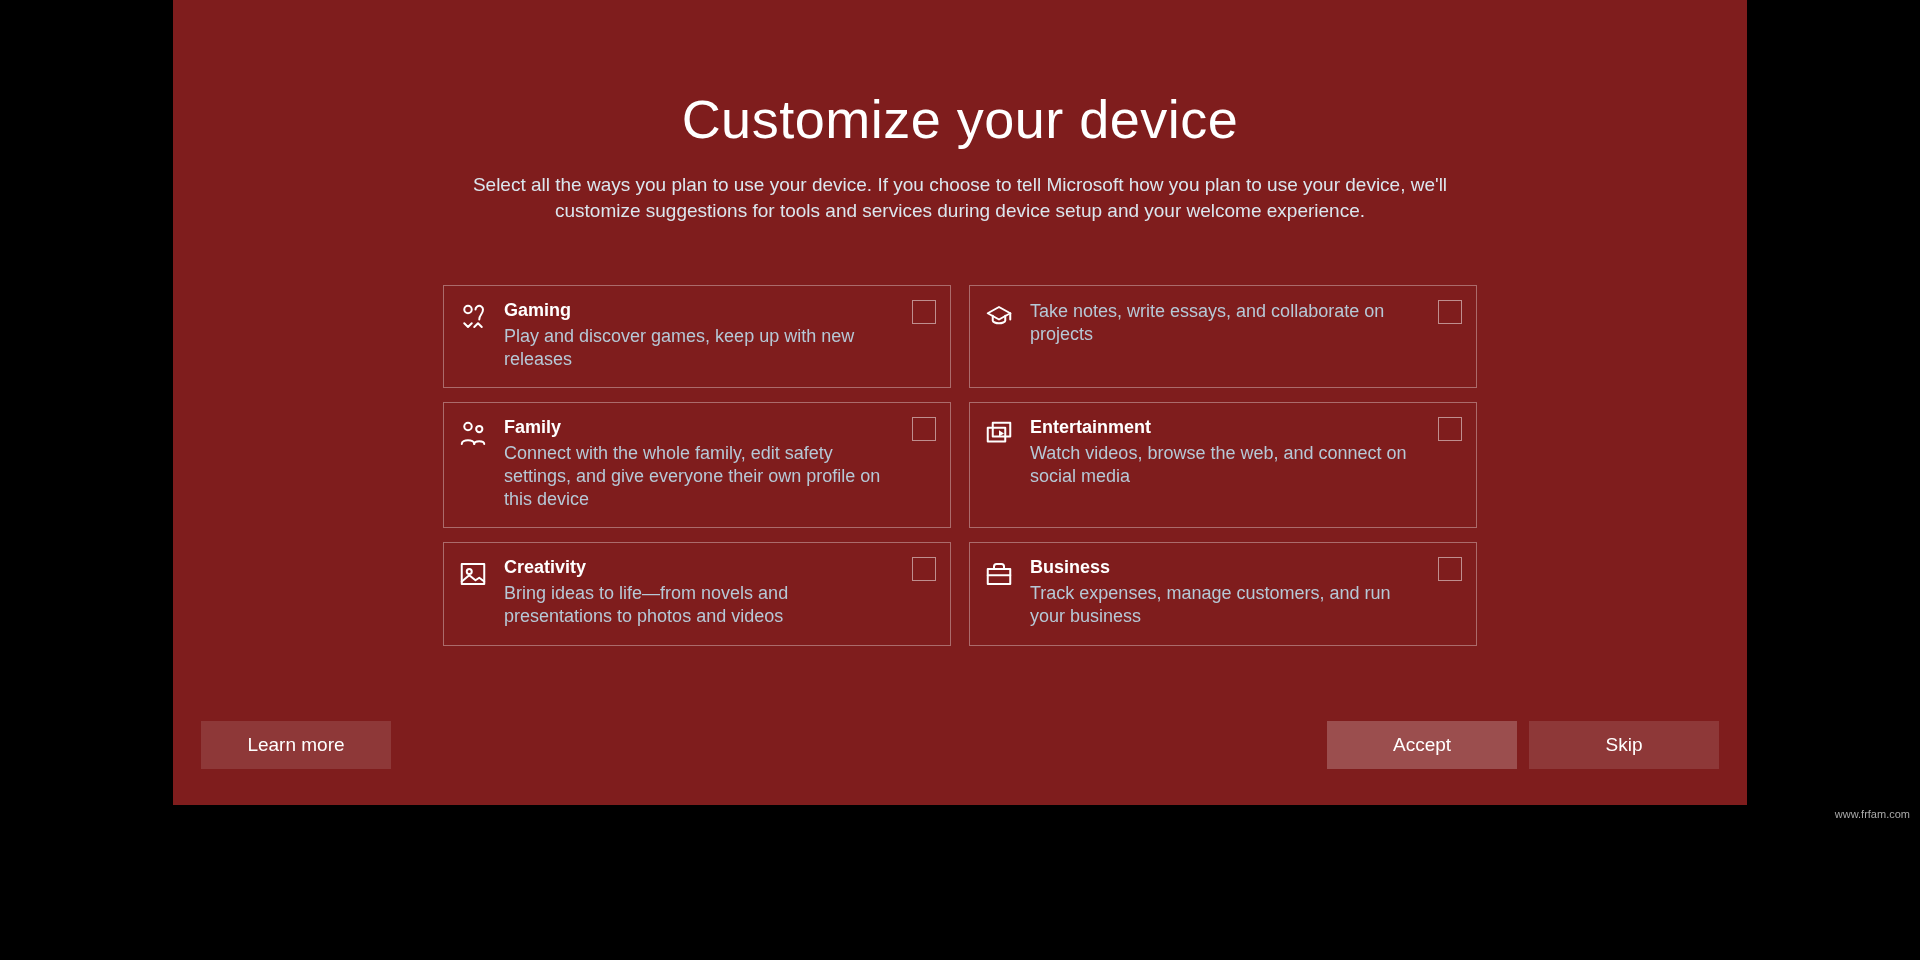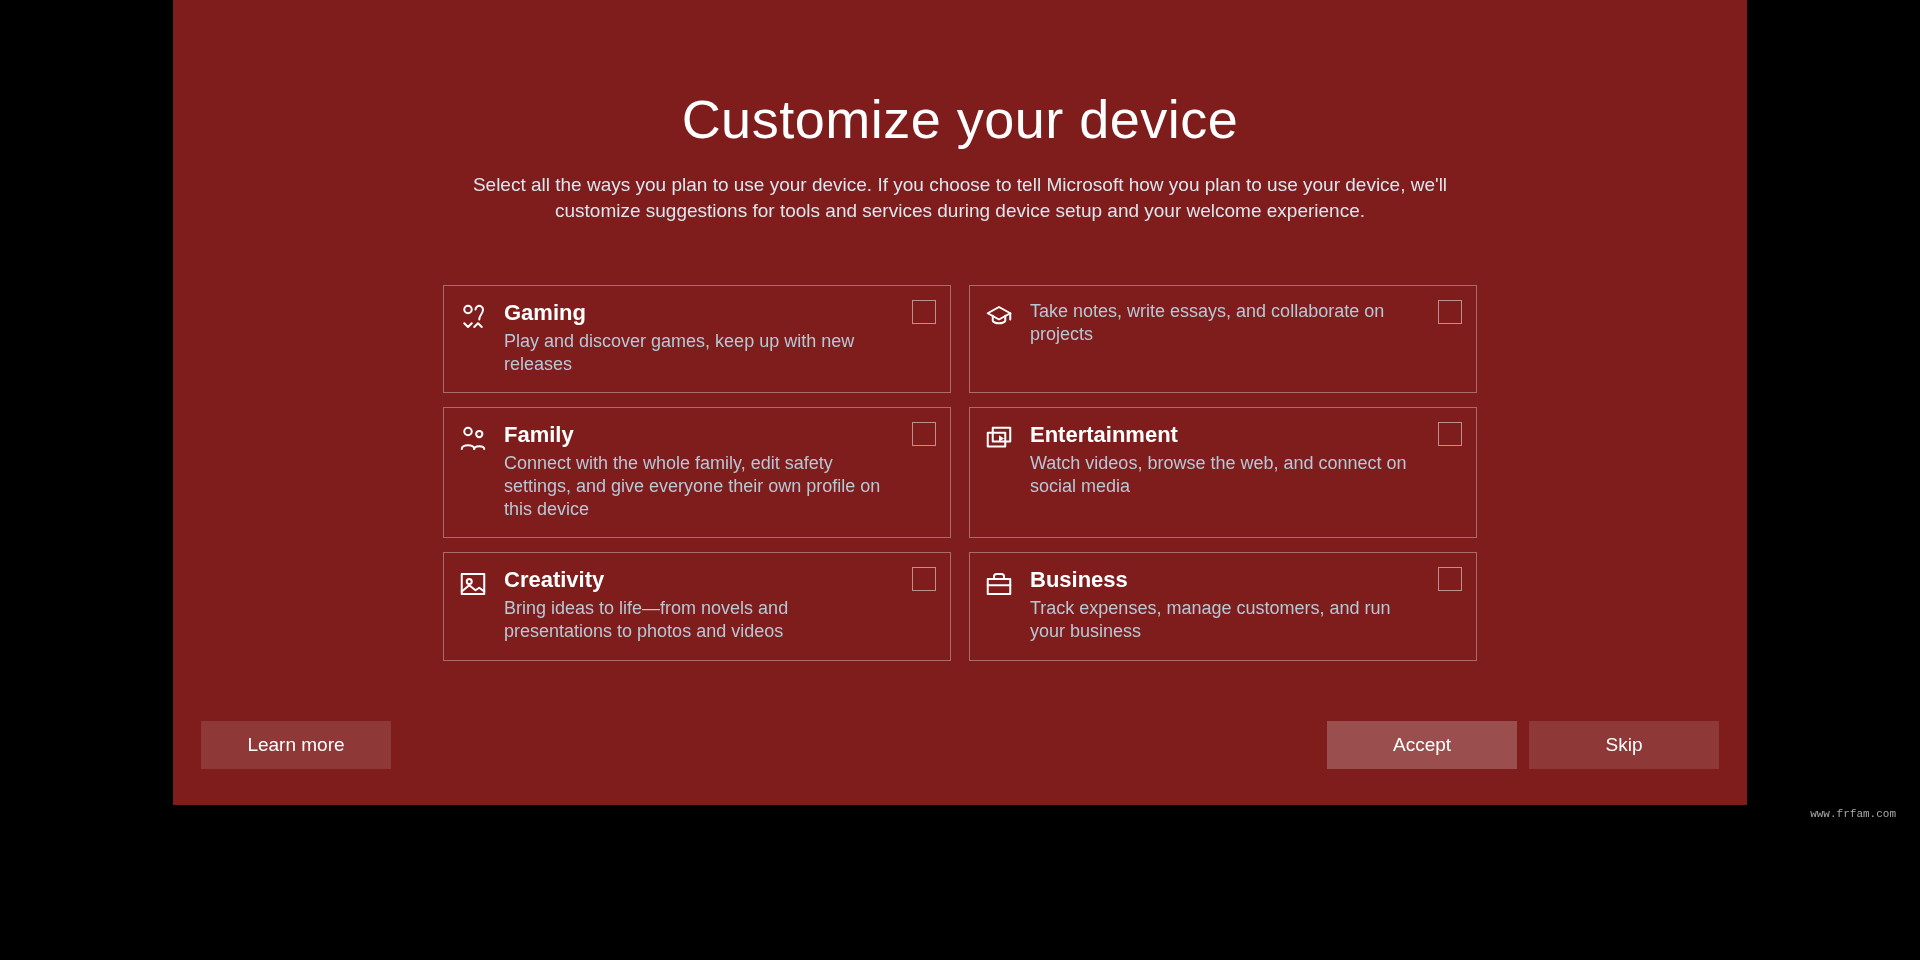--- a/index.html
+++ b/index.html
@@ -53,21 +53,21 @@
   .card .icon {
     width: 30px;
     height: 30px;
     flex: 0 0 30px;
     margin-right: 16px;
     margin-top: 2px;
     color: #ffffff;
   }
   .card .icon svg { width: 100%; height: 100%; stroke: #fff; fill: none; stroke-width: 1.6; stroke-linecap: round; stroke-linejoin: round; }
   .card .text { flex: 1 1 auto; padding-right: 44px; }
-  .card .card-title { font-size: 22px; font-weight: 600; margin-bottom: 4px; }
+  .card .card-title { font-size: 18px; font-weight: 600; margin-bottom: 4px; }
   .card .card-desc  { font-size: 18px; font-weight: 400; color: #b6c8d6; line-height: 1.28; }
   .card .checkbox {
     position: absolute;
     top: 14px; right: 14px;
     width: 24px; height: 24px;
     border: 1px solid rgba(255,255,255,0.5);
   }
 
   .footer {
     position: absolute;
@@ -86,25 +86,25 @@
     display: flex;
     align-items: center;
     justify-content: center;
     cursor: pointer;
     border: none;
   }
   .btn.primary { background: rgba(255,255,255,0.22); }
 
   .watermark {
     position: absolute;
-    right: 24px;
+    right: 10px;
     bottom: 140px;
     color: #aaa;
     font-size: 11px;
-    font-family: Liberation Mono, monospace;
+    font-family: Liberation Sans, sans-serif;
   }
 </style>
 </head>
 <body>
 
 <div class="stage">
 
   <h1 class="title">Customize your device</h1>
   <p class="subtitle">Select all the ways you plan to use your device. If you choose to tell Microsoft how you plan to use your device, we'll customize suggestions for tools and services during device setup and your welcome experience.</p>
 

